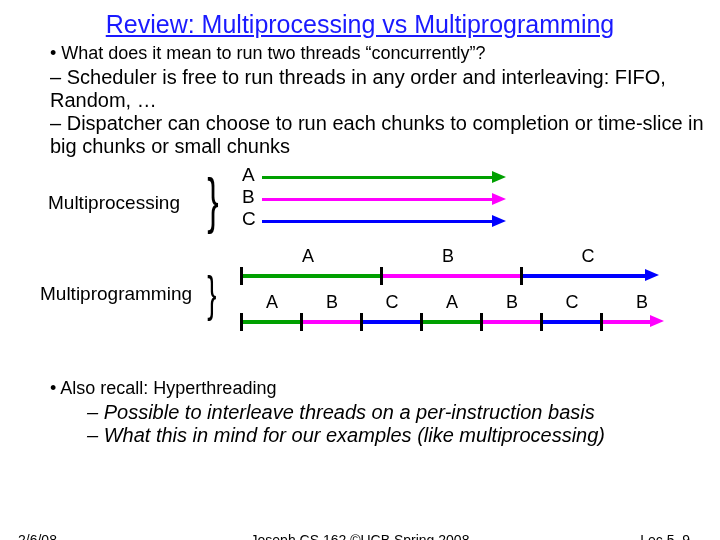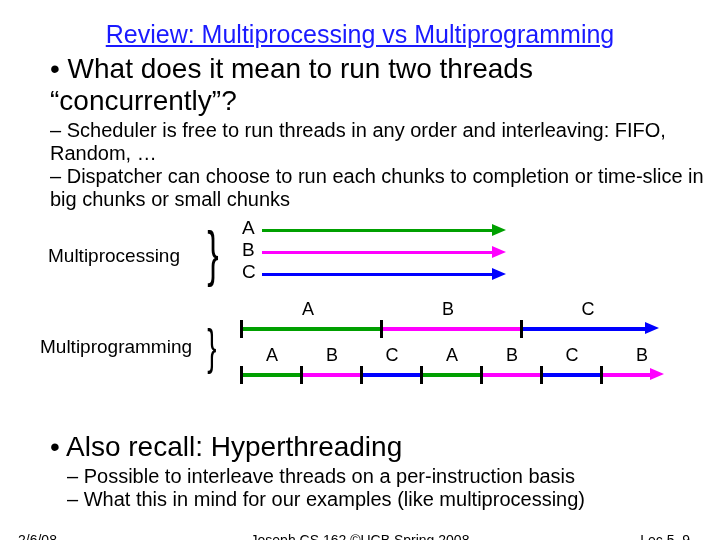--- a/index.html
+++ b/index.html
@@ -16,27 +16,27 @@
     position: relative;
     width: 720px;
     height: 540px;
     box-sizing: border-box;
   }
   .title {
     text-align: center;
     font-size: 25px;
     color: #1a1aff;
     text-decoration: underline;
-    padding-top: 20px;
+    padding-top: 10px;
   }
   ul.main {
     margin: 4px 0 0 0;
     padding: 0 25px 0 50px;
     list-style: none;
-    font-size: 28px;
+    font-size: 18px;
   }
   ul.main > li::before {
     content: "• ";
   }
   ul.sub {
     margin: 2px 0 6px 0;
     padding: 0 0 0 30px;
     list-style: none;
     font-size: 20px;
   }
@@ -173,21 +173,21 @@
   <div class="tick" style="left:420px; top:149px; height:18px;"></div>
   <div class="tick" style="left:480px; top:149px; height:18px;"></div>
   <div class="tick" style="left:540px; top:149px; height:18px;"></div>
   <div class="tick" style="left:600px; top:149px; height:18px;"></div>
 
 </div>
 
 <ul class="main">
   <li>Also recall: Hyperthreading</li>
 </ul>
-<ul class="sub" style="padding-left:67px;">
+<ul class="sub" style="padding-left:87px;font-style:italic;">
   <li>Possible to interleave threads on a per-instruction basis</li>
   <li>What this in mind for our examples (like multiprocessing)</li>
 </ul>
 
 <div class="footer">
   <span class="fdate">2/6/08</span>
   <span class="fcenter">Joseph CS 162 ©UCB Spring 2008</span>
   <span class="flec">Lec 5. 9</span>
 </div>
 

